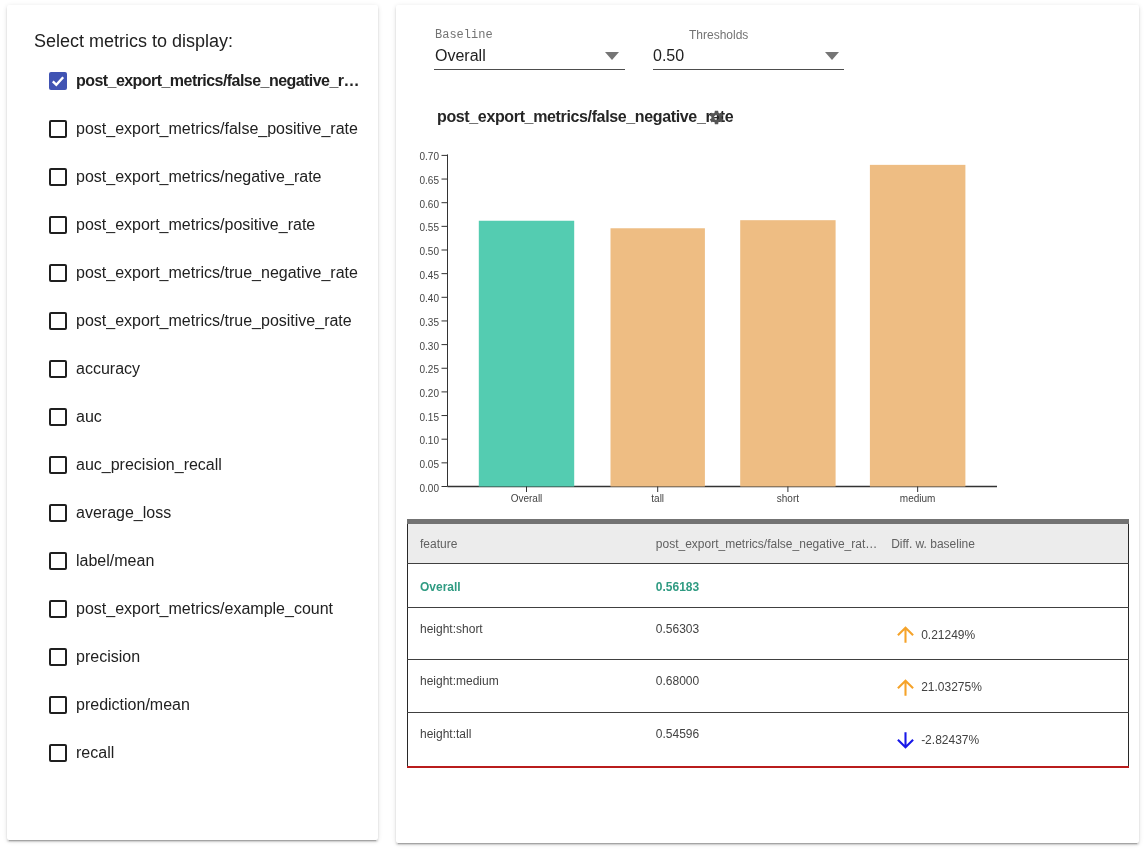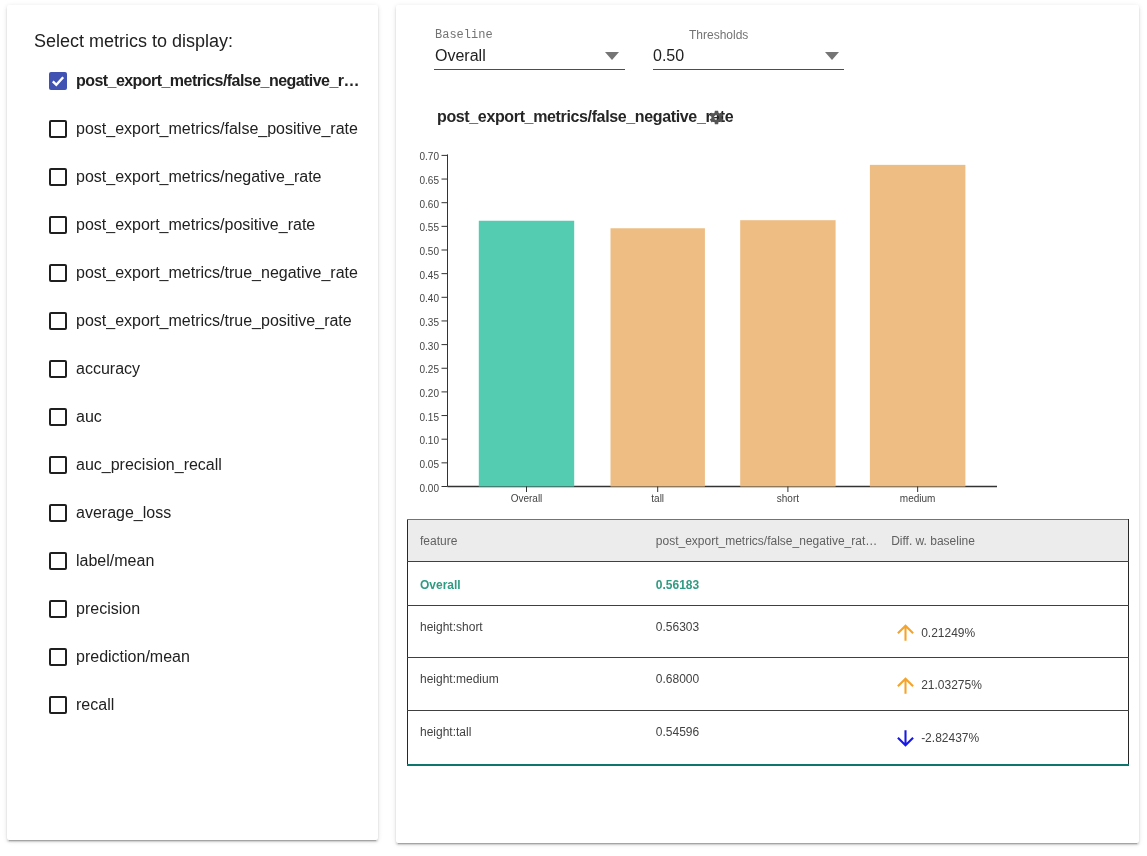--- a/index.html
+++ b/index.html
@@ -20,22 +20,22 @@
 .ddvalue { position:absolute; font-size:16px; color:#212121; line-height:16px; }
 .ddline { position:absolute; height:0; border-top:1px solid #4d4d4d; }
 .ddarrow { position:absolute; width:0; height:0; border-left:7.5px solid transparent; border-right:7.5px solid transparent; border-top:8px solid #757575; }
 .ctitle { position:absolute; left:437px; top:109px; font-size:16px; font-weight:bold; color:#262626; line-height:16px; letter-spacing:-0.36px; }
 
 #mtable { position:absolute; left:407px; top:519px; width:722px; border-collapse:collapse; table-layout:fixed; font-size:12px; color:#424242; }
 #mtable td { border:1px solid #404040; border-left:none; border-right:none; padding:0 0 0 12px; vertical-align:middle; }
 #mtable tr.hdr td { background:#ececec; color:#616161; height:42px; }
 #mtable td.c1 { border-left:1px solid #282828; }
 #mtable td.c3 { border-right:1px solid #282828; }
-#mtable tr.hdr td { border-top:1px solid #737373; }
-#mtable tr.last td { border-bottom:2px solid #0f766e; }
+#mtable tr.hdr td { border-top:5px solid #737373; }
+#mtable tr.last td { border-bottom:2px solid #b91c1c; }
 #mtable tr.ovr td { height:44px; color:#2f9b82; font-weight:bold; padding-top:3px; }
 #mtable tr.r td { height:52px; padding-bottom:10px; }
 #mtable tr.r td.c3 { padding-bottom:0; padding-top:2px; }
 #mtable tr.r3 td { height:53px; }
 #mtable tr.r4 td { height:54px; }
 .diff { display:flex; align-items:center; padding-left:2px; }
 .diff svg { margin-right:3px; flex:none; }
 </style>
 </head>
 <body>
@@ -50,20 +50,21 @@
     <div class="mrow"><span class="cb"></span>post_export_metrics/false_positive_rate</div>
     <div class="mrow"><span class="cb"></span>post_export_metrics/negative_rate</div>
     <div class="mrow"><span class="cb"></span>post_export_metrics/positive_rate</div>
     <div class="mrow"><span class="cb"></span>post_export_metrics/true_negative_rate</div>
     <div class="mrow"><span class="cb"></span>post_export_metrics/true_positive_rate</div>
     <div class="mrow"><span class="cb"></span>accuracy</div>
     <div class="mrow"><span class="cb"></span>auc</div>
     <div class="mrow"><span class="cb"></span>auc_precision_recall</div>
     <div class="mrow"><span class="cb"></span>average_loss</div>
     <div class="mrow"><span class="cb"></span>label/mean</div>
+    <div class="mrow"><span class="cb"></span>post_export_metrics/example_count</div>
     <div class="mrow"><span class="cb"></span>precision</div>
     <div class="mrow"><span class="cb"></span>prediction/mean</div>
     <div class="mrow"><span class="cb"></span>recall</div>
   </div>
 </div>
 <div class="card" id="rightcard"></div>
 <div class="ddlabel" style="left:435px; top:29px;font-family:Liberation Mono, monospace;">Baseline</div>
 <div class="ddvalue" style="left:435px; top:48px;">Overall</div>
 <div class="ddline" style="left:434px; top:69px; width:191px;"></div>
 <div class="ddarrow" style="left:604.5px; top:52px;"></div>

